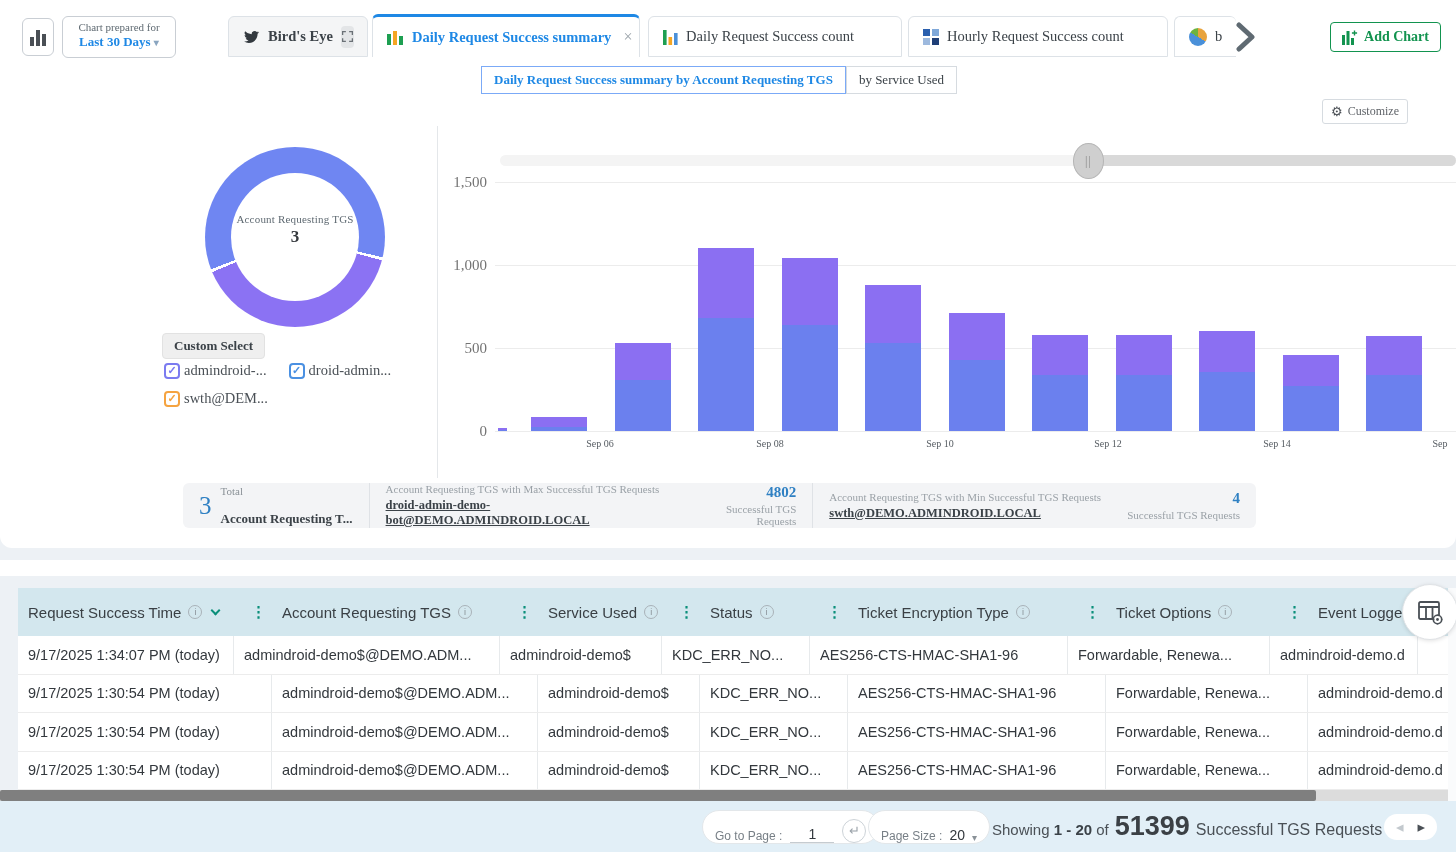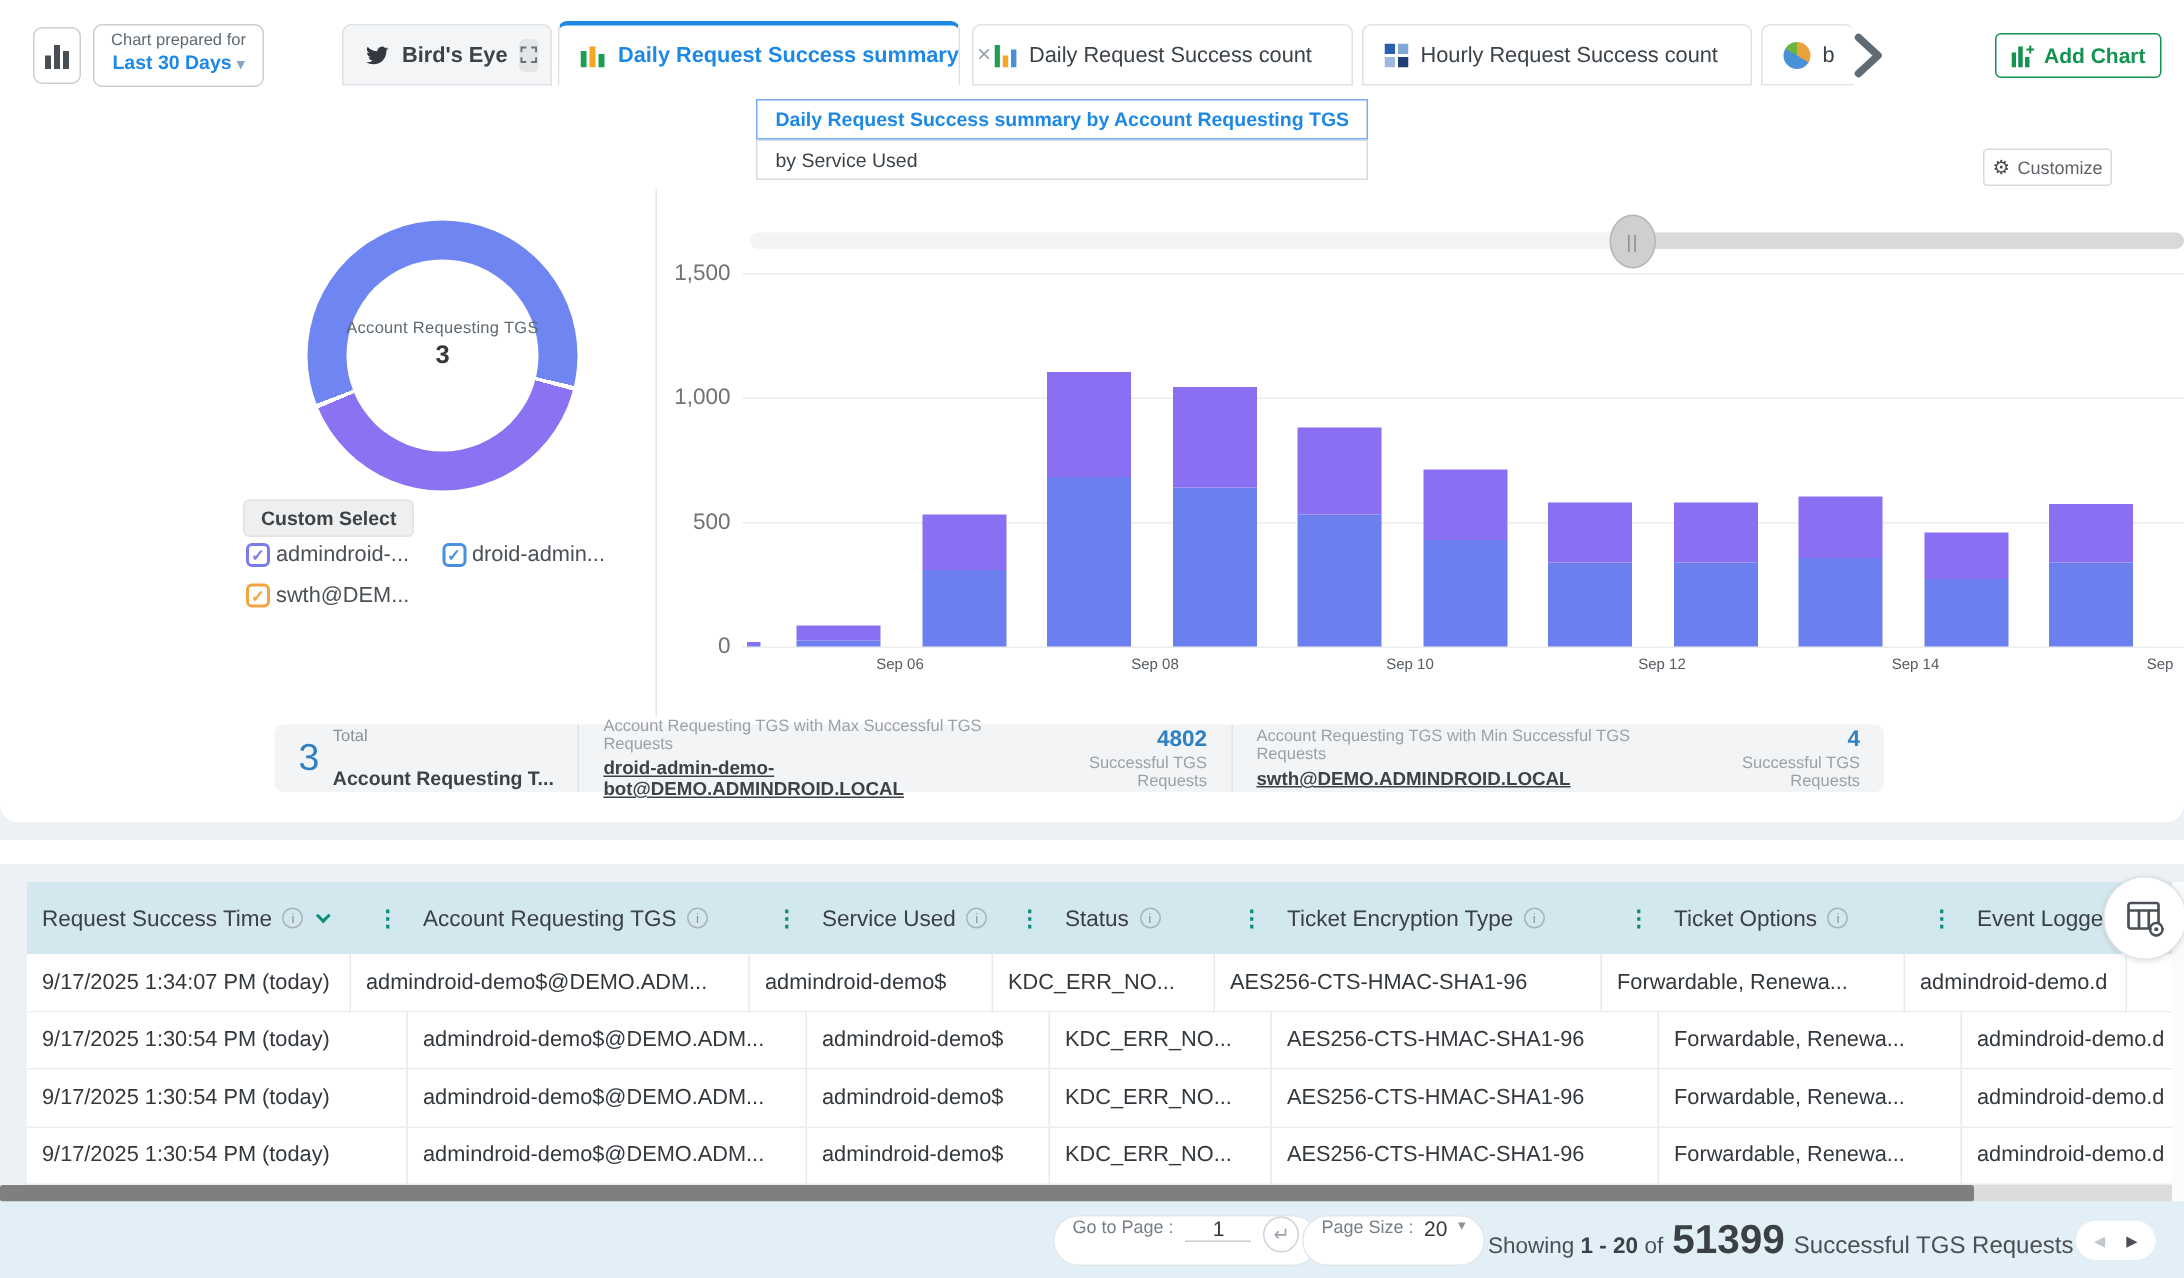--- a/index.html
+++ b/index.html
@@ -1,21 +1,21 @@
 <!DOCTYPE html>
 <html><head>
 <meta charset="utf-8">
 <style>
   * { box-sizing: border-box; margin: 0; padding: 0; }
   html,body { width:1456px; height:852px; }
   body { font-family:"Liberation Sans",sans-serif; background:#edf1f5; overflow:hidden; }
   .stage { position:relative; width:1456px; height:852px; background:#edf1f5; overflow:hidden; }
 
   
-  .chart-card { position:absolute; left:0; top:0; width:1456px; height:548px; background:#fff; border-radius:0 0 12px 12px; }
+  .chart-card { position:absolute; left:0; top:0; width:1456px; height:548px; background:#fff; border-radius:0 0 12px 12px;font-family:Liberation Serif, serif; }
 
   
   .icon-btn { position:absolute; left:22px; top:18px; width:32px; height:38px; border:1px solid #c9ced4; border-radius:6px; background:#fff; display:flex; align-items:center; justify-content:center; cursor:pointer; }
   .bars-ico { display:flex; align-items:flex-end; gap:2px; height:18px; }
   .bars-ico span { width:4px; background:#4a4f55; display:inline-block; }
   .period-box { position:absolute; left:62px; top:16px; width:114px; height:42px; border:1px solid #c9ced4; border-radius:6px; background:#fff; text-align:center; padding-top:4px; cursor:pointer; }
   .period-box .l1 { font-size:11px; color:#5f6a72; }
   .period-box .l2 { font-size:13px; font-weight:bold; color:#1e88e5; margin-top:1px; }
   .period-box .l2 .caret { color:#8aa5c0; font-size:10px; }
 
@@ -24,21 +24,21 @@
   .tab.active { left:372px; width:268px; top:14px; height:43px; border-top:3px solid #1e88e5; color:#1e88e5; font-weight:bold; border-bottom:none; }
   .tab.t-count { left:648px; width:254px; }
   .tab.t-hourly { left:908px; width:260px; }
   .tab.t-partial { left:1174px; width:62px; overflow:hidden; border-right:none; }
   .tab .close-x { color:#9aa2a9; font-weight:normal; font-size:16px; margin-left:4px; }
   .expand-box { background:#e3e5e7; border-radius:4px; width:22px; height:22px; display:flex; align-items:center; justify-content:center; }
   .chev-next { position:absolute; left:1228px; top:20px; width:34px; height:34px; display:flex; align-items:center; justify-content:center; cursor:pointer; }
   .add-chart { position:absolute; left:1330px; top:22px; width:111px; height:30px; border:1.5px solid #12934f; border-radius:4px; background:#fff; color:#12934f; font-size:14px; font-weight:bold; display:flex; align-items:center; justify-content:center; gap:6px; cursor:pointer; }
 
   
-  .subtabs { position:absolute; left:504px; top:66px; display:flex;flex-direction:column; }
+  .subtabs { position:absolute; left:481px; top:66px; display:flex; }
   .subtab { border:1px solid #d6dbe0; background:#fff; font-size:13px; padding:5px 12px; color:#3b4248; cursor:pointer; white-space:nowrap; }
   .subtab.on { border-color:#7baaf7; color:#1e88e5; font-weight:bold; z-index:2; }
   .customize-btn { position:absolute; left:1322px; top:99px; width:86px; height:25px; border:1px solid #d6dbe0; background:#fff; border-radius:3px; font-size:12px; color:#5f6368; display:flex; align-items:center; justify-content:center; gap:5px; cursor:pointer; }
 
   
   .v-divider { position:absolute; left:437px; top:126px; width:1px; height:352px; background:#e4e7ea; }
   .donut { position:absolute; left:205px; top:147px; width:180px; height:180px; border-radius:50%; }
   .donut .hole { position:absolute; left:26px; top:26px; width:128px; height:128px; border-radius:50%; background:#fff; }
   .donut .ctr { position:absolute; left:0; top:66px; width:180px; text-align:center; }
   .donut .ctr .t { font-size:11px; color:#5f6a72; letter-spacing:.2px; }
@@ -93,21 +93,21 @@
   .col-border { border-right:1px solid #e7eaec; }
   .colset-btn { position:absolute; left:1402px; top:584px; width:56px; height:56px; border-radius:50%; background:#fff; border:1px solid #e0e3e6; box-shadow:0 1px 4px rgba(0,0,0,.12); display:flex; align-items:center; justify-content:center; cursor:pointer; z-index:5; }
 
   
   .hscroll { position:absolute; left:0; top:790px; width:1448px; height:11px; background:#dcdcdc; }
   .hscroll .thumb { position:absolute; left:0; top:0; width:1316px; height:11px; background:#7f7f7f; border-radius:2px; cursor:grab; }
   .vscroll-gap { position:absolute; left:1448px; top:588px; width:8px; height:213px; background:#fafbfc; }
 
   
   .footer { position:absolute; left:0; top:801px; width:1456px; height:51px; background:#e2eff7; display:flex; align-items:center; }
-  .pill { background:#fff; border:1px solid #e3e7ea; border-radius:18px; display:flex; align-items:flex-start; height:34px; padding:0 12px; }
+  .pill { background:#fff; border:1px solid #e3e7ea; border-radius:18px; display:flex; align-items:flex-end; height:34px; padding:0 12px; }
   .goto-pill { position:absolute; left:702px; }
   .goto-pill .lab, .size-pill .lab { font-size:12px; color:#777f86; }
   .goto-input { width:44px; border:none; border-bottom:1px solid #c5cbd0; text-align:center; font-size:14px; color:#33383d; margin:0 8px; outline:none; background:transparent; font-family:inherit; }
   .ret-circle { width:24px; height:24px; border-radius:50%; border:1px solid #cdd3d8; color:#9aa2a9; font-size:13px; display:flex; align-items:center; justify-content:center; cursor:pointer; }
   .size-pill { position:absolute; left:868px; gap:7px; cursor:pointer; }
   .size-pill .val { font-size:14px; color:#33383d; }
   .size-pill .caret { color:#8a9298; font-size:10px; }
   .showing { position:absolute; left:992px; display:flex; align-items:baseline; gap:6px; white-space:nowrap; }
   .showing .s1 { font-size:15px; color:#4a5056; }
   .showing .s1 b { color:#3b4248; }

